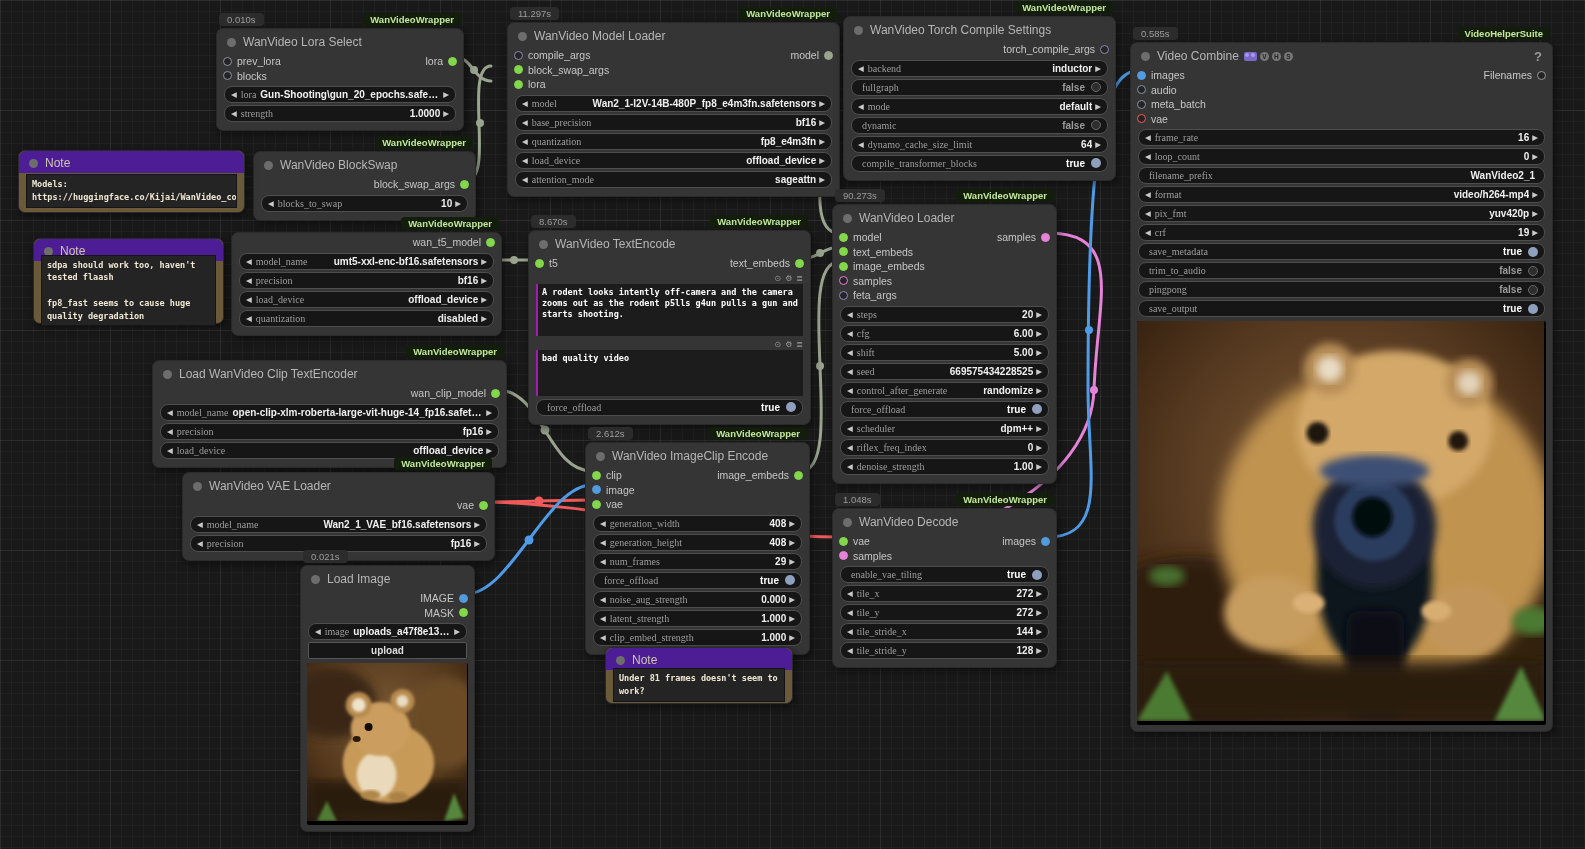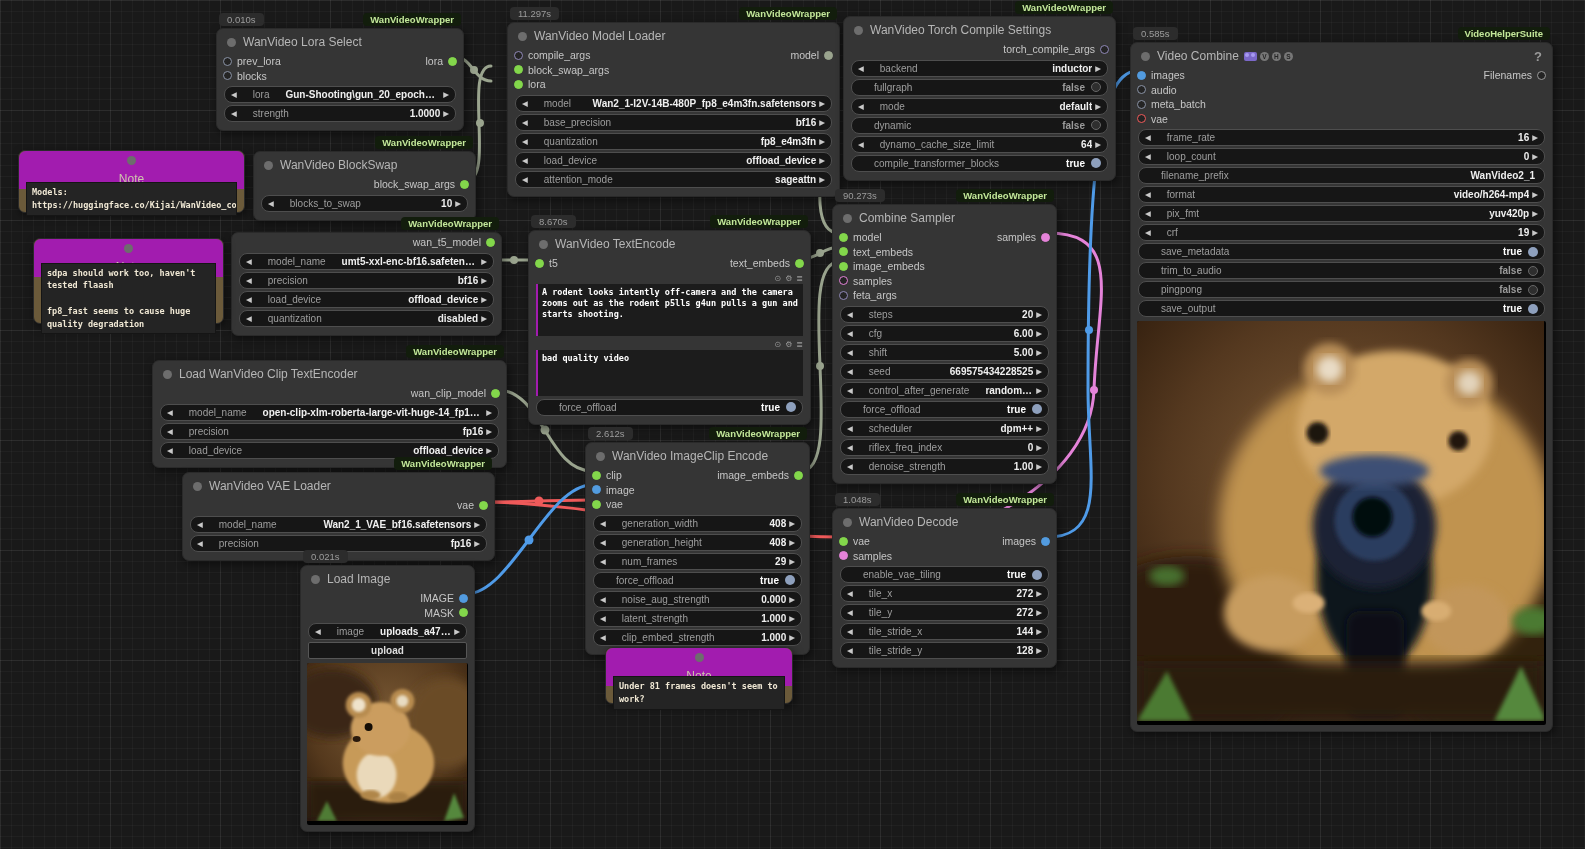--- a/index.html
+++ b/index.html
@@ -34,38 +34,38 @@
   .vhscam:after{content:"";position:absolute;right:2px;top:1px;width:4px;height:4px;border-radius:50%;background:#a79af0;}
   .vhsb{display:inline-flex;width:9px;height:9px;border-radius:50%;background:#777;color:#262626;
         font-size:6.5px;font-weight:700;align-items:center;justify-content:center;flex:none;margin-left:-4px;}
   .slots{display:flex;justify-content:space-between;padding:2px 0 1px;}
   .col{display:flex;flex-direction:column;min-width:0;}
   .slot{display:flex;align-items:center;gap:5px;height:14.5px;font-size:10.5px;color:#c6c6c6;padding:0 6px;white-space:nowrap;}
   .slot.out{justify-content:flex-end;}
   .dot{width:9px;height:9px;border-radius:50%;box-sizing:border-box;flex:none;background:#242424;border:1.5px solid #888;}
   .widget{display:flex;align-items:center;height:15px;margin:2px 7px;background:#161616;
           border:1px solid #4e4e4e;border-radius:8px;padding:0 6px;font-size:10px;min-width:0;}
-  .wl{color:#9e9e9e;margin:0 16px;white-space:nowrap;flex:none;}
+  .wl{color:#9e9e9e;margin:0 4px;white-space:nowrap;flex:none;font-family:Liberation Serif, serif;}
   .wv{flex:1;text-align:right;color:#efefef;font-weight:700;white-space:nowrap;overflow:hidden;text-overflow:ellipsis;margin-right:3px;}
   .arr{color:#c9c9c9;font-size:7.5px;flex:none;}
   .knob{width:10px;height:10px;border-radius:50%;flex:none;margin-left:3px;box-sizing:border-box;}
   .knob.on{background:#8ea0bd;}
   .knob.off{background:#2e2e2e;border:1px solid #666;}
   .tvon{color:#fff;} .tvoff{color:#9a9a9a;}
   .wbtn{margin:2px 7px;height:15px;line-height:15px;text-align:center;background:#161616;
         border:1px solid #565656;color:#ddd;font-size:10px;font-weight:700;border-radius:2px;}
   .tawrap{margin:1px 7px 3px;}
   .taicons{display:flex;justify-content:flex-end;gap:4px;color:#9a9a9a;font-size:8px;height:11px;align-items:center;}
   .ta{background:#1c1c1c;border-left:2px solid #a21caf;color:#fff;
       font:700 8.5px "DejaVu Sans Mono",monospace;padding:3px 4px;overflow:hidden;white-space:pre-wrap;line-height:1.35;}
   .preview{margin:4px 6px 0;border-radius:2px;overflow:hidden;background:#000;}
   .note{position:absolute;z-index:2;background:#6b5a3a;border:1px solid #2a2a2a;border-radius:7px;
         box-shadow:2px 3px 9px rgba(0,0,0,.5);display:flex;flex-direction:column;box-sizing:border-box;}
   .nothead{display:flex;align-items:center;gap:7px;padding:5px 10px 3px;color:#cfc5ae;font-size:12px;
-           background:#a21caf;border-radius:7px 7px 0 0;flex-direction:column;}
+           background:#4c1d95;border-radius:7px 7px 0 0;}
   .notbody{flex:1;display:flex;padding:3px 7px 6px;min-height:0;align-items:center;}
   .nottext{flex:1;background:#242424;border:1px solid #151515;color:#f0e8d4;
            font:700 8.5px "DejaVu Sans Mono",monospace;padding:3px 5px;white-space:pre-wrap;overflow:hidden;line-height:1.5;}
 </style>
 </head>
 <body>
 
 <div id="canvas">
 
   <svg id="wires" width="1585" height="849">
@@ -538,21 +538,21 @@
           <span class="arr">▶</span>
         </div>
       </div>
   </div>
 
   <div class="node" style="left:832px;top:204px;width:223px;">
     <span class="tbadge">90.273s</span>
     <span class="pbadge">WanVideoWrapper</span>
     <div class="nhead">
       <span class="ndot"></span>
-      <span class="ntitle">Combine Sampler</span>
+      <span class="ntitle">WanVideo Loader</span>
     </div>
     <div class="slots">
       <div class="col">
           <div class="slot in">
             <span class="dot" style="border-color: rgb(131, 215, 75); background: rgb(131, 215, 75);"></span>
             <span class="sname">model</span>
           </div>
           <div class="slot in">
             <span class="dot" style="border-color: rgb(131, 215, 75); background: rgb(131, 215, 75);"></span>
             <span class="sname">text_embeds</span>

